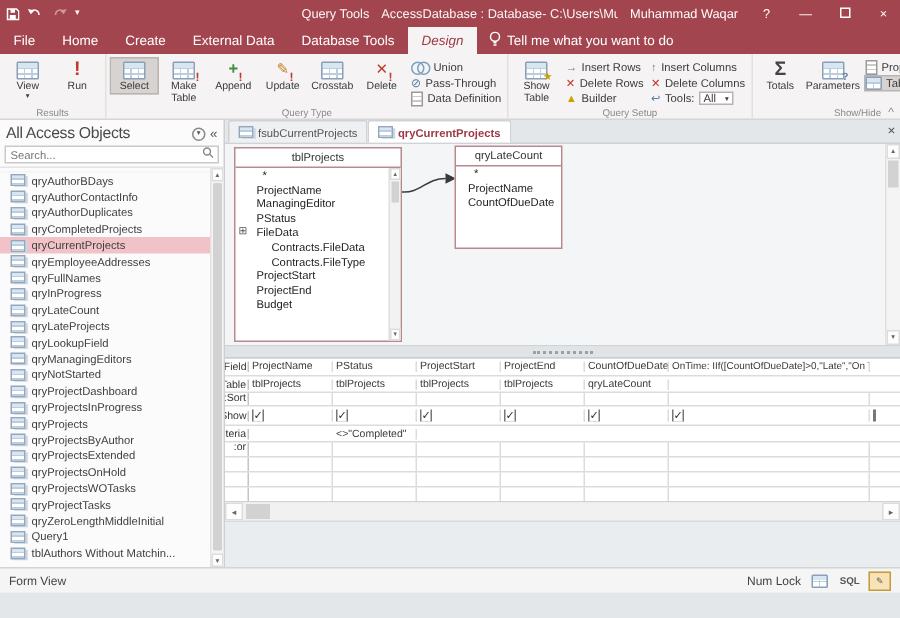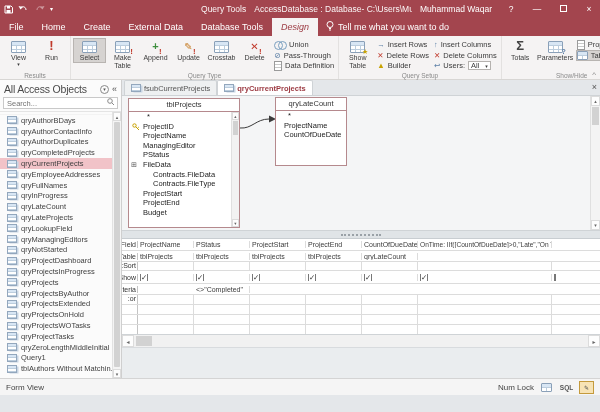--- a/index.html
+++ b/index.html
@@ -50,21 +50,21 @@
   .union-ico::before,.union-ico::after { content:""; position:absolute; width:7px; height:7px; border:1px solid #7ba0c0; border-radius:50%; top:0; }
   .union-ico::before { left:0; } .union-ico::after { left:4px; }
   .sheet-ico { width:8px; height:10px; border:1px solid #9a9a9a; background:
       repeating-linear-gradient(to bottom, rgba(0,0,0,0) 0 2px, #c9c9c9 2px 3px), #fff; display:inline-block; }
   .retbox { border:1px solid #b5b2af; background:#fff; padding:0 2px; display:inline-flex; gap:6px; align-items:center; height:9px; }
   .sigma { font-size:13px; font-weight:bold; color:#444; }
   .collapse-ch { position:absolute; right:4px; bottom:0; font-size:8px; color:#8a8a8a; }
   
   .main { display:flex; height:298px; }
   
-  .navpane { width:122px; background:#fbfbfb; border-right:1px solid #cfcfcf; display:flex; flex-direction:column; position:relative; }
+  .navpane { width:150px; background:#fbfbfb; border-right:1px solid #cfcfcf; display:flex; flex-direction:column; position:relative; }
   .nav-head { display:flex; align-items:center; padding:3px 4px 2px 4px; gap:3px; }
   .nav-title { flex:1; font-size:10.5px; color:#4a4a4a; letter-spacing:-0.2px; white-space:nowrap; }
   .circ-btn { width:9px; height:9px; border:1px solid #8a8a8a; border-radius:50%; font-size:5px; display:flex; align-items:center; justify-content:center; color:#555; }
   .shutter { font-size:9px; color:#555; }
   .searchrow { margin:0 3px 2px 3px; border:1px solid #c9c9c9; background:#fff; height:12px; display:flex; align-items:center; }
   .searchrow input { border:none; outline:none; flex:1; font-size:7.5px; padding:0 3px; font-family:inherit; color:#444; min-width:0; background:transparent; }
   .objlist { flex:1; position:relative; overflow:hidden; font-size:7.5px; border-top:1px solid #e4e4e4; }
   .clip-row { height:3px; overflow:hidden; border-bottom:1px solid #f3f3f3; }
   .obj-item { display:flex; align-items:center; gap:4px; height:10.8px; padding:0 10px 0 7px; white-space:nowrap; overflow:hidden; color:#3f3f3f; }
   .obj-item.selected { background:#f1c3c8; }
@@ -285,21 +285,21 @@
         <div class="ritem">
             <span class="blue">↑</span>
             <span>Insert Columns</span>
           </div>
         <div class="ritem">
             <span class="red">✕</span>
             <span>Delete Columns</span>
           </div>
         <div class="ritem">
           <span class="blue">↩</span>
-          <span>Users:</span>
+          <span>Tools:</span>
           <span class="retbox">
               <span>All</span>
               <span style="font-size:5px">▾</span>
             </span>
         </div>
       </div>
       <div class="glabel">Query Setup</div>
     </div>
 
     <div class="rgroup">
@@ -465,24 +465,20 @@
           <span>qryCurrentProjects</span>
         </div>
         <span class="doc-close">×</span>
       </div>
 
       <div class="design-top">
         <div class="flist" style="left:6px; top:2px; width:112px; height:130px;">
           <div class="flist-head">tblProjects</div>
           <div class="flist-body" style="height:115px;">
             <div class="fitem" style="padding-left:18px">*</div>
-            <div class="fitem"><span class="keyic"><svg width="8" height="8" viewBox="0 0 8 8">
-                    <circle cx="2.5" cy="2.5" r="1.7" fill="none" stroke="#c8a200"></circle>
-                    <path d="M3.8 3.8 L7 7 M5.4 5.4 L6.8 4" stroke="#c8a200"></path>
-                  </svg></span><span>ProjectID</span></div>
             <div class="fitem">ProjectName</div>
             <div class="fitem">ManagingEditor</div>
             <div class="fitem">PStatus</div>
             <div class="fitem"><span class="expand">⊞</span><span>FileData</span></div>
             <div class="fitem indent">Contracts.FileData</div>
             <div class="fitem indent">Contracts.FileType</div>
             <div class="fitem">ProjectStart</div>
             <div class="fitem">ProjectEnd</div>
             <div class="fitem">Budget</div>
 

